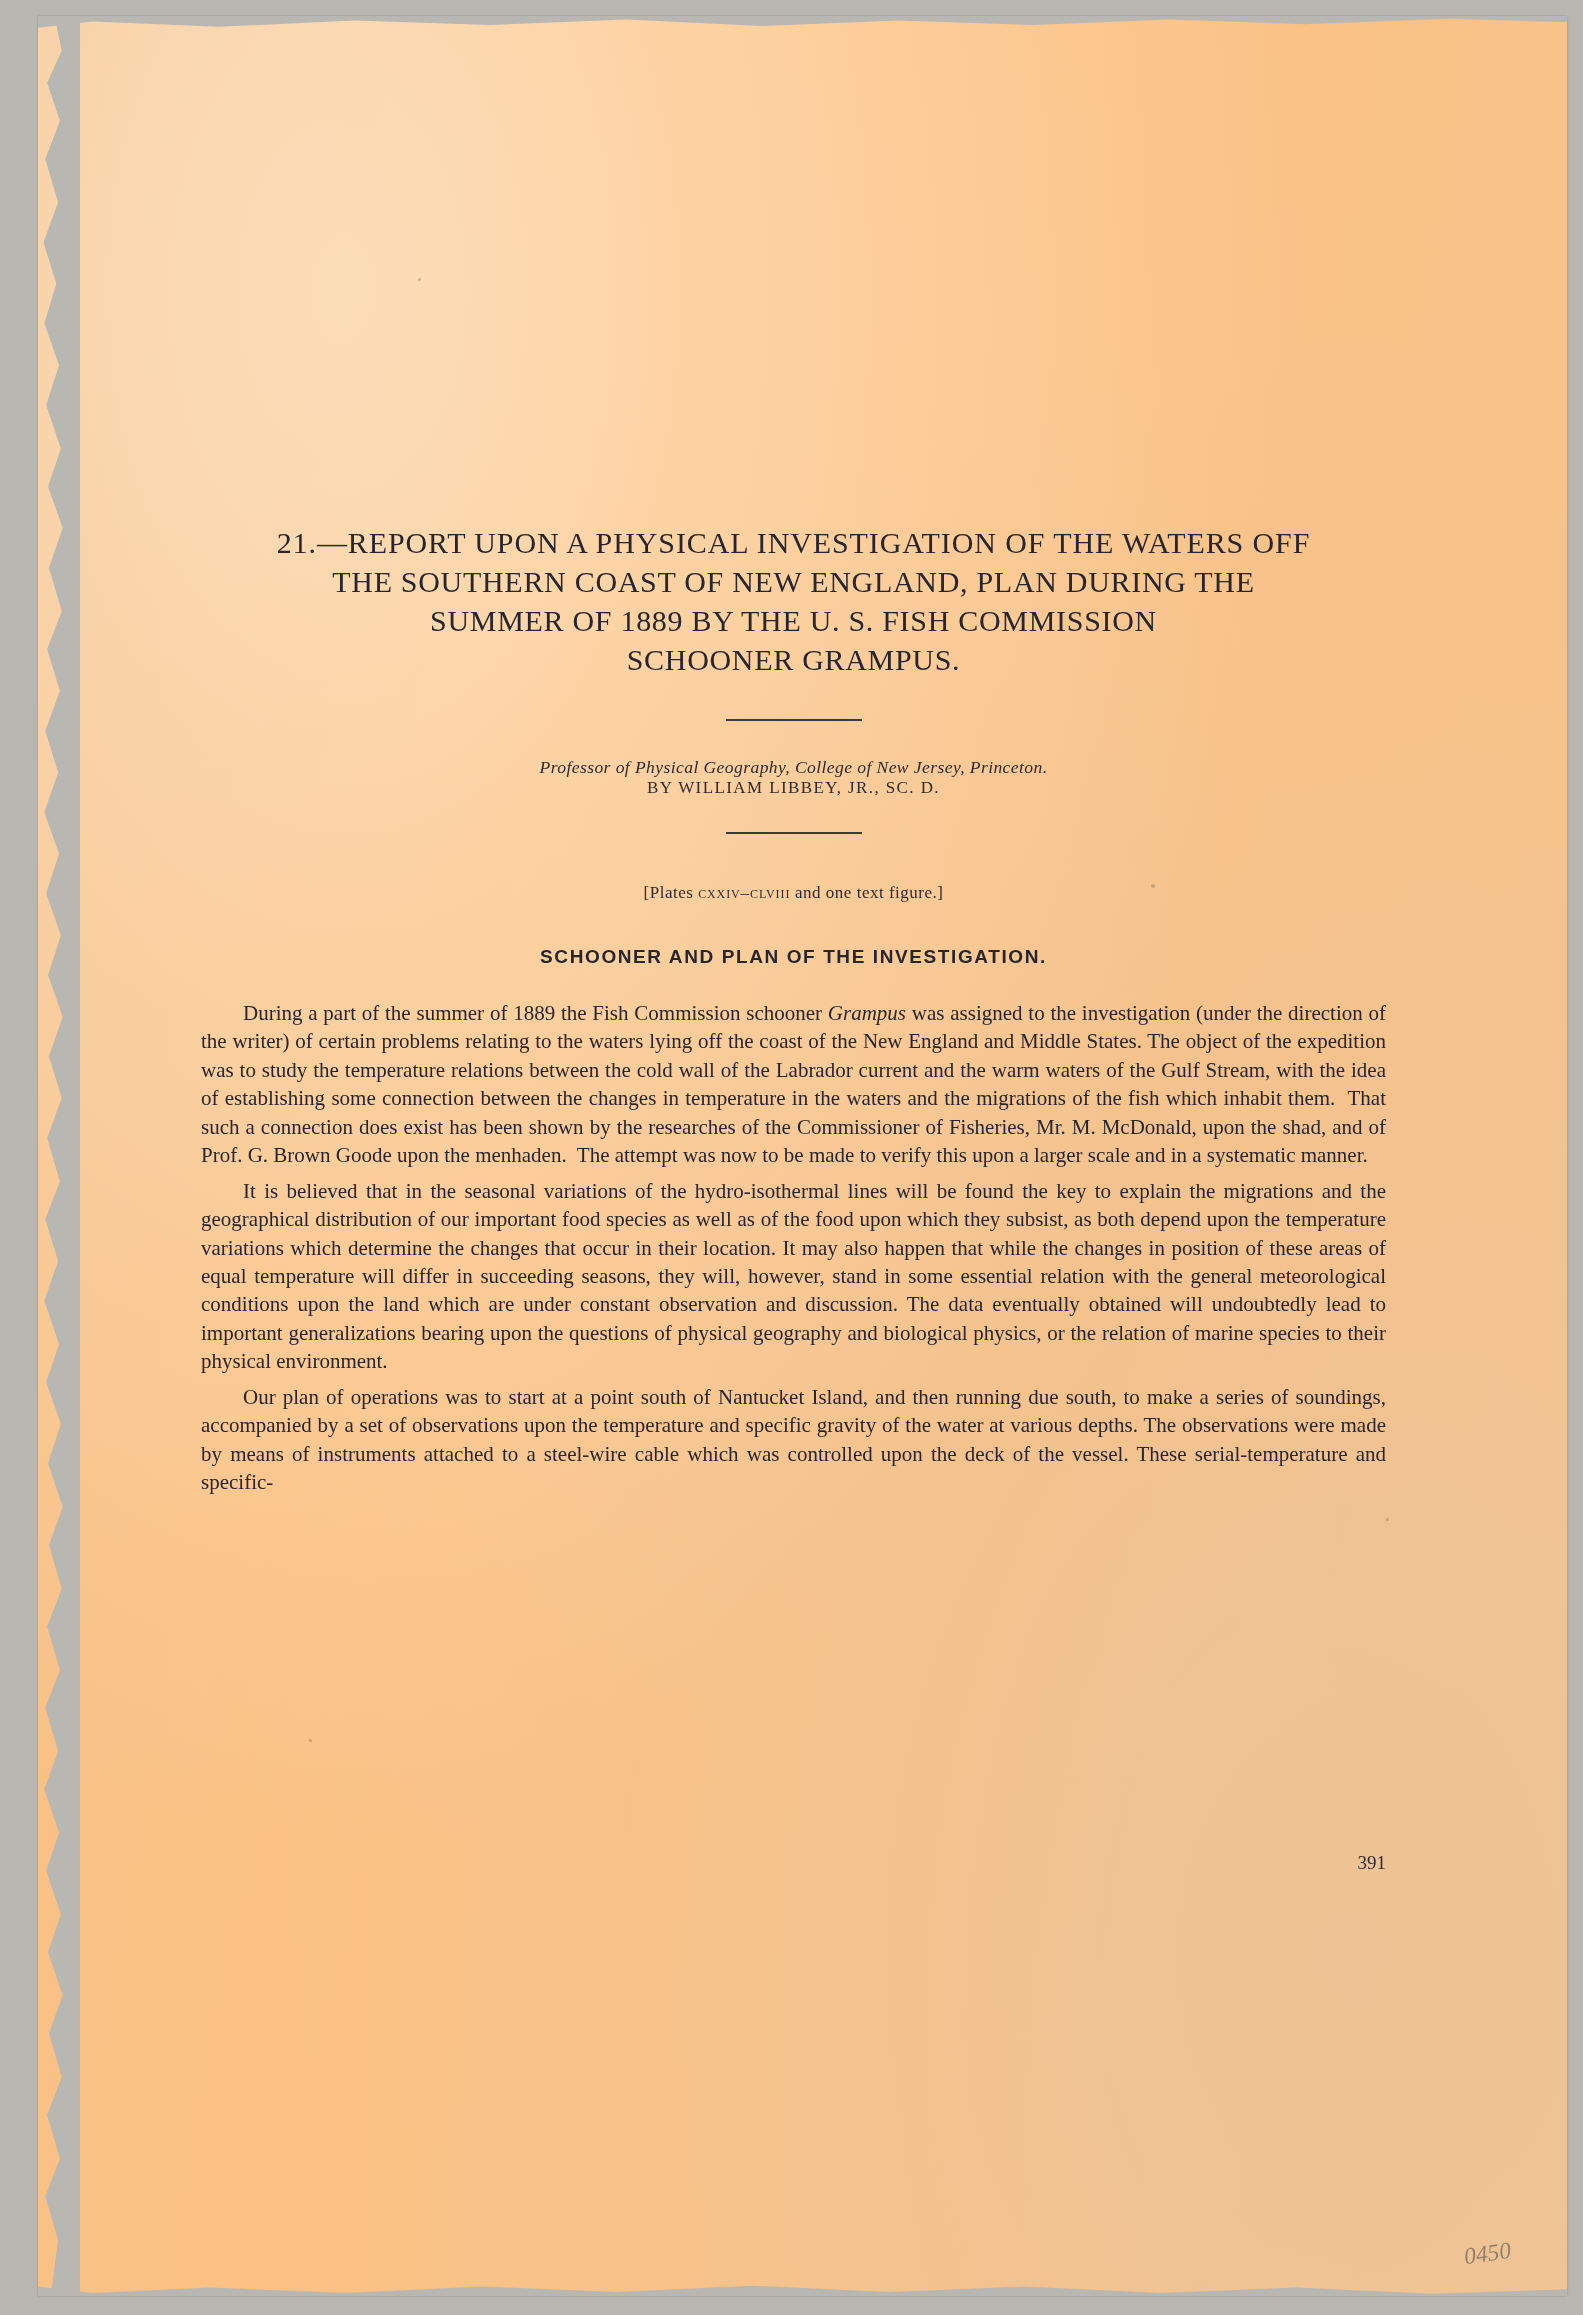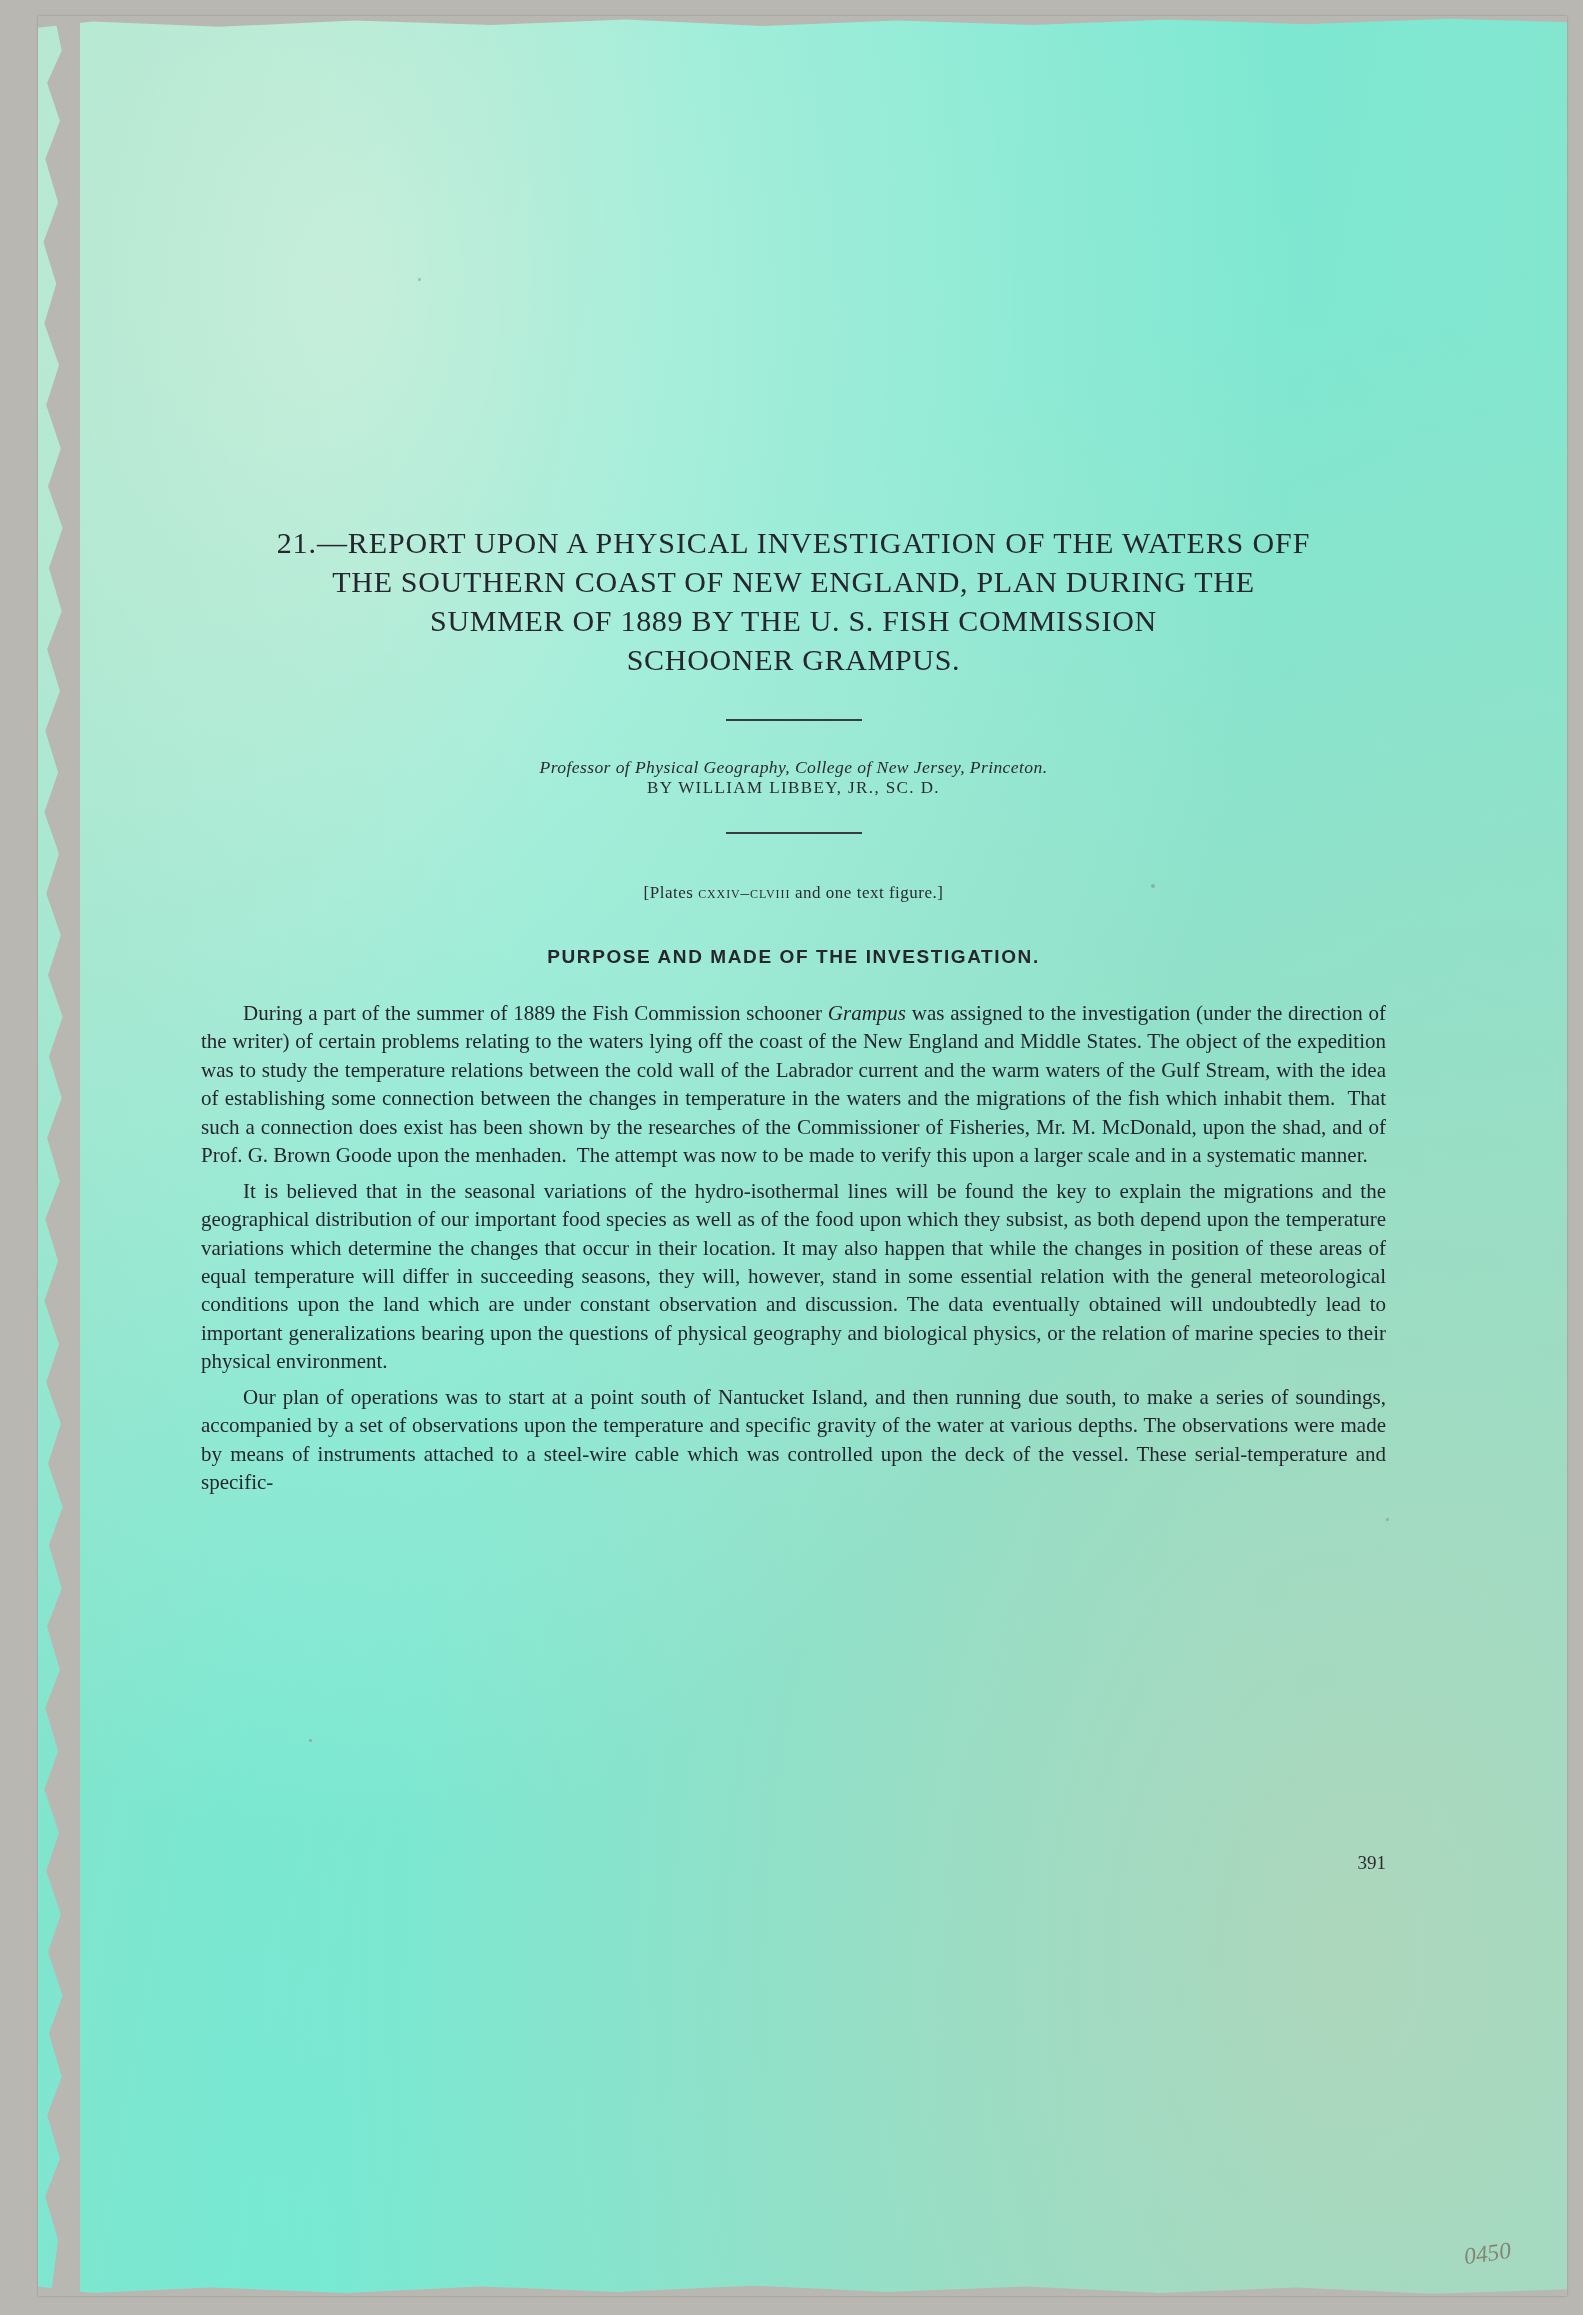--- a/index.html
+++ b/index.html
@@ -22,21 +22,21 @@
     background: #b8b7b1;
   }
 
   
   #page-sheet {
     position: absolute;
     left: 38px;
     top: 16.3px;
     width: 1529px;
     height: 2280px;
-    background: #5eead4;
+    background: #fdba74;
     box-shadow: 0 0 1.8px rgba(0,0,0,0.25);
   }
   
   #page-sheet::before {
     content: "";
     position: absolute;
     inset: 0;
     background:
       radial-gradient(ellipse at 20% 12%, rgba(255,245,228,0.55), rgba(255,245,228,0) 55%),
       radial-gradient(ellipse at 85% 85%, rgba(222,196,165,0.45), rgba(222,196,165,0) 60%),
@@ -221,21 +221,21 @@
 
     <div class="rule-short"></div>
 
     <div id="affiliation">Professor of Physical Geography, College of New Jersey, Princeton.</div>
     <div id="byline">BY WILLIAM LIBBEY, JR., SC. D.</div>
 
     <div class="rule-short second"></div>
 
     <div id="plates-note"><span>[Plates </span><span class="sc">cxxiv–clviii</span><span> and one text figure.]</span></div>
 
-    <h2 id="section-heading">PURPOSE AND MADE OF THE INVESTIGATION.</h2>
+    <h2 id="section-heading">SCHOONER AND PLAN OF THE INVESTIGATION.</h2>
 
     <div id="body-text">
       <p>During a part of the summer of 1889 the Fish Commission schooner <i>Grampus</i> was assigned to the investigation (under the direction of the writer) of certain problems relating to the waters lying off the coast of the New England and Middle States. The object of the expedition was to study the temperature relations between the cold wall of the Labrador current and the warm waters of the Gulf Stream, with the idea of establishing some connection between the changes in temperature in the waters and the migrations of the fish which inhabit them.&nbsp; That such a connection does exist has been shown by the researches of the Commissioner of Fisheries, Mr. M. McDonald, upon the shad, and of Prof. G. Brown Goode upon the menhaden.&nbsp; The attempt was now to be made to verify this upon a larger scale and in a systematic manner.</p>
       <p>It is believed that in the seasonal variations of the hydro-isothermal lines will be found the key to explain the migrations and the geographical distribution of our important food species as well as of the food upon which they subsist, as both depend upon the temperature variations which determine the changes that occur in their location.  It may also happen that while the changes in position of these areas of equal temperature will differ in succeeding seasons, they will, however, stand in some essential relation with the general meteorological conditions upon the land which are under constant observation and discussion.  The data eventually obtained will undoubtedly lead to important generalizations bearing upon the questions of physical geography and biological physics, or the relation of marine species to their physical environment.</p>
       <p>Our plan of operations was to start at a point south of Nantucket Island, and then running due south, to make a series of soundings, accompanied by a set of observations upon the temperature and specific gravity of the water at various depths.  The observations were made by means of instruments attached to a steel-wire cable which was controlled upon the deck of the vessel.  These serial-temperature and specific-</p>
     </div>
   </div>
 
   <div id="page-number">391</div>
 

